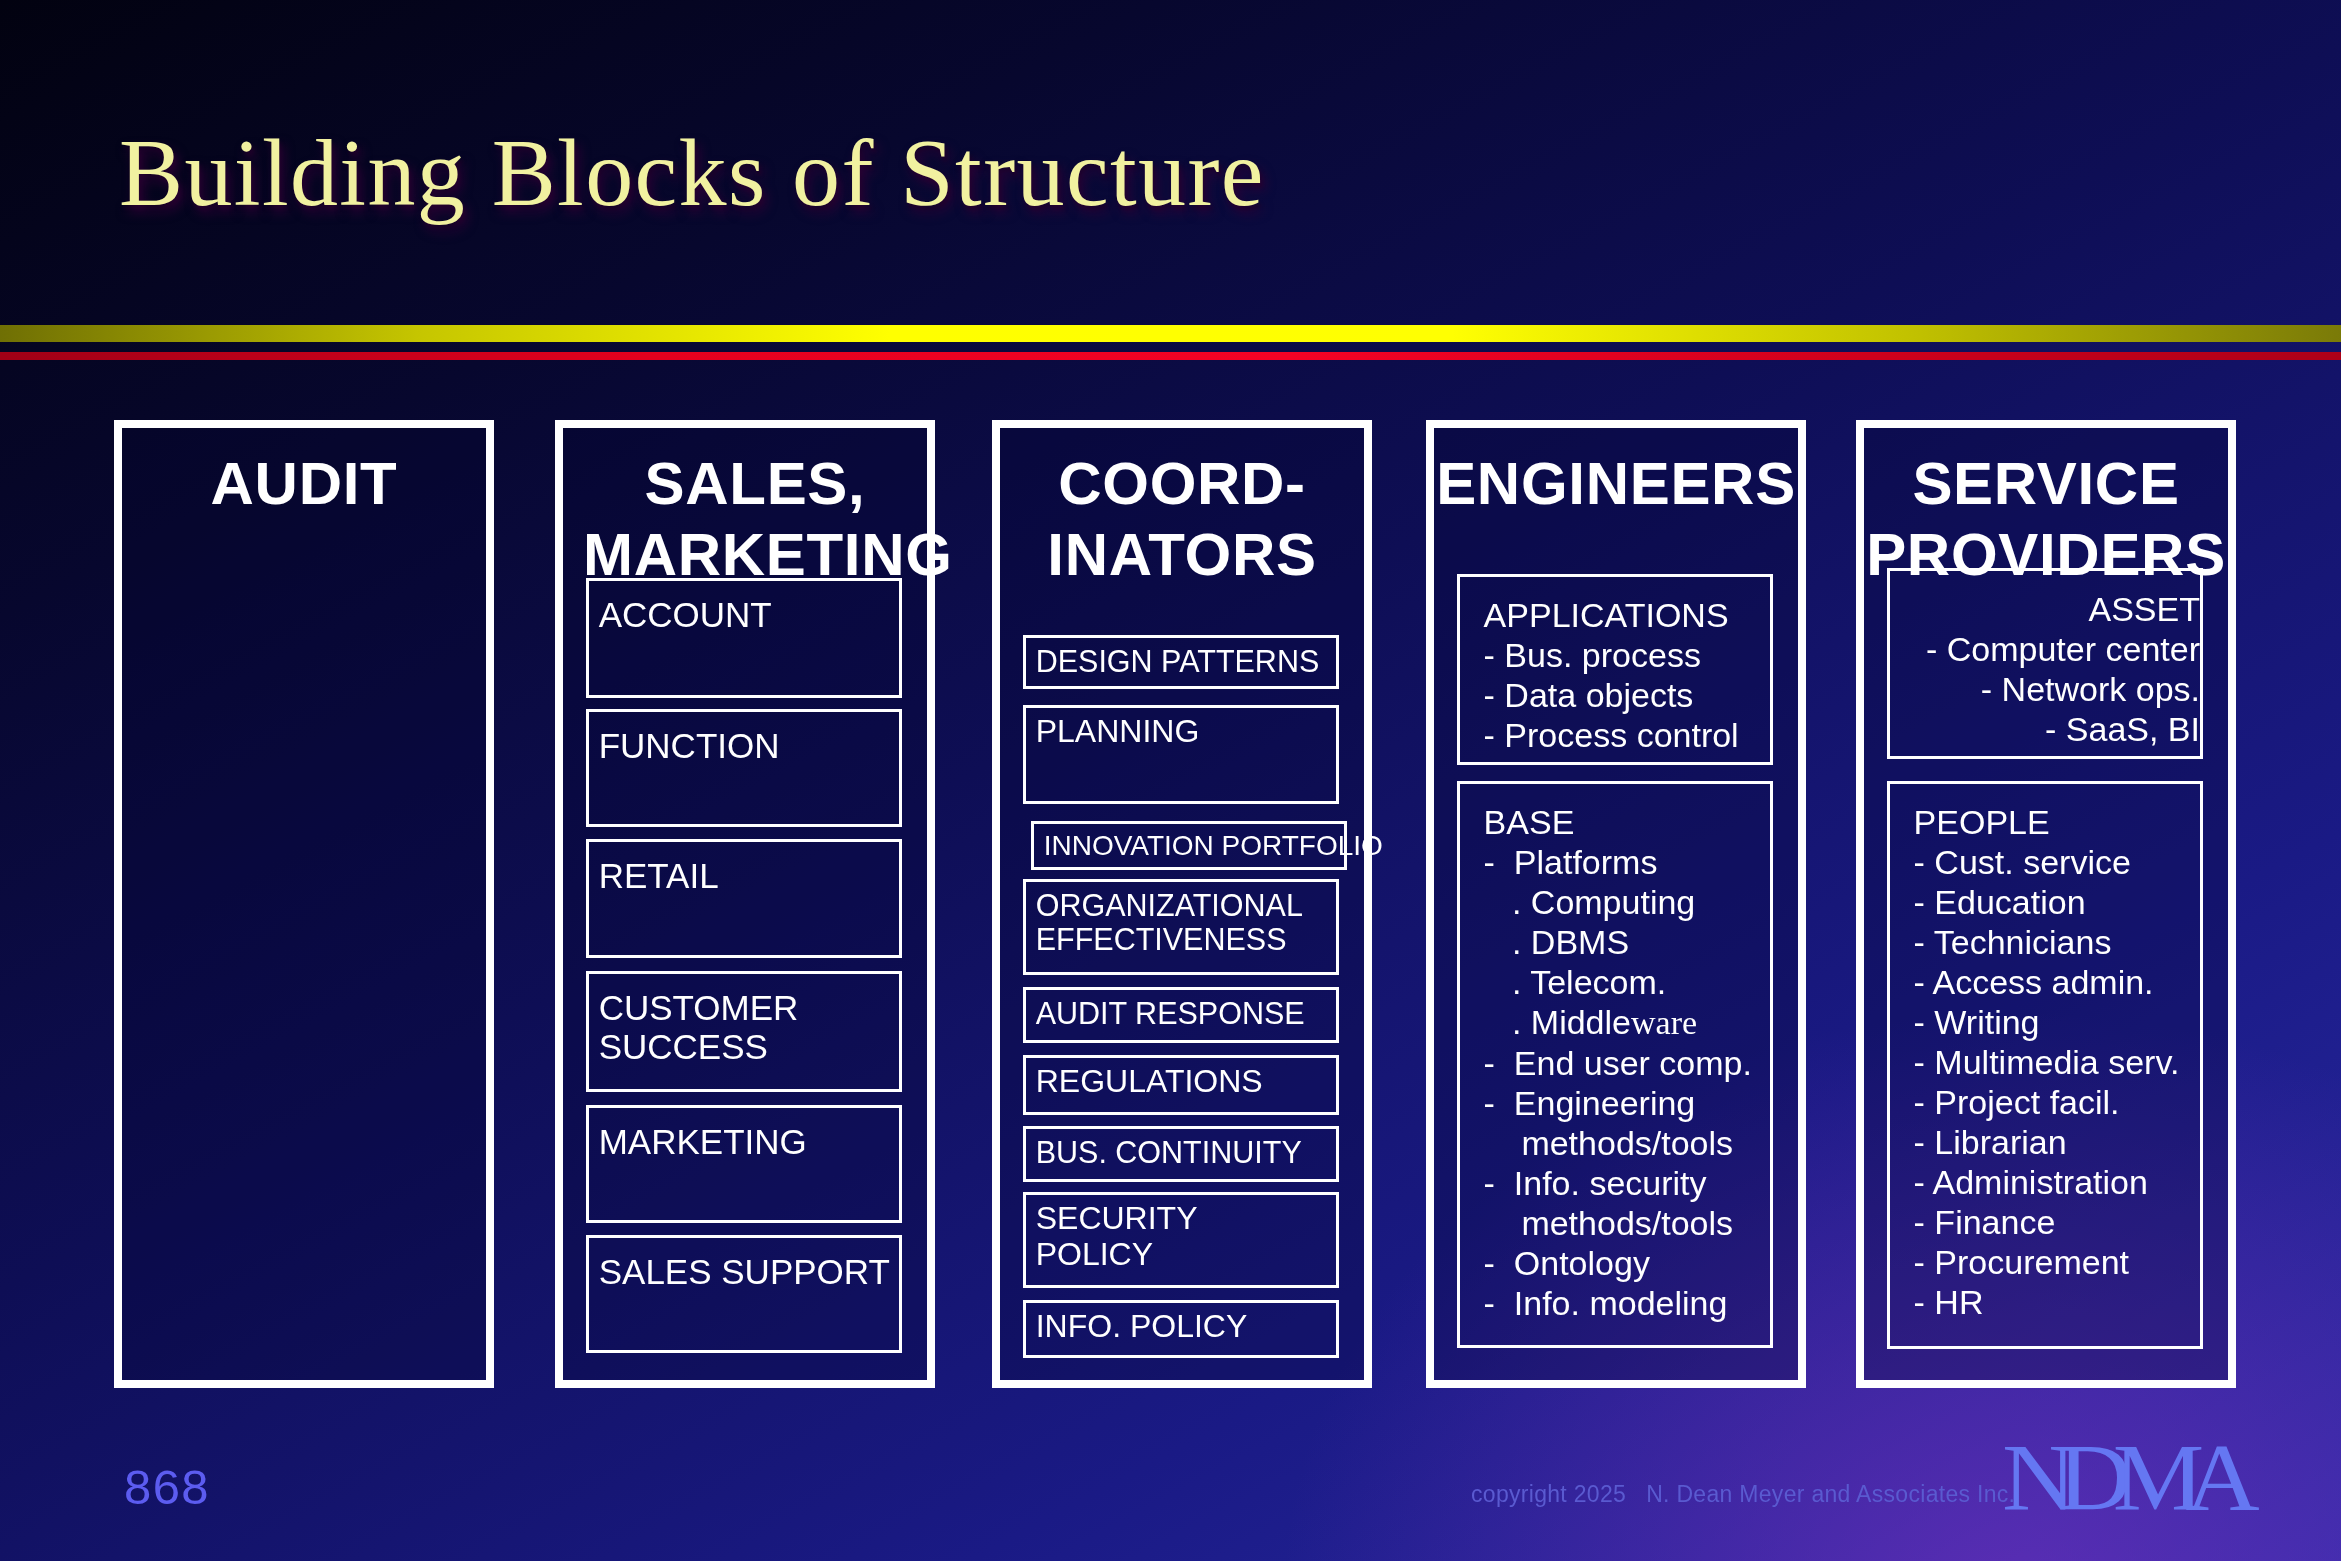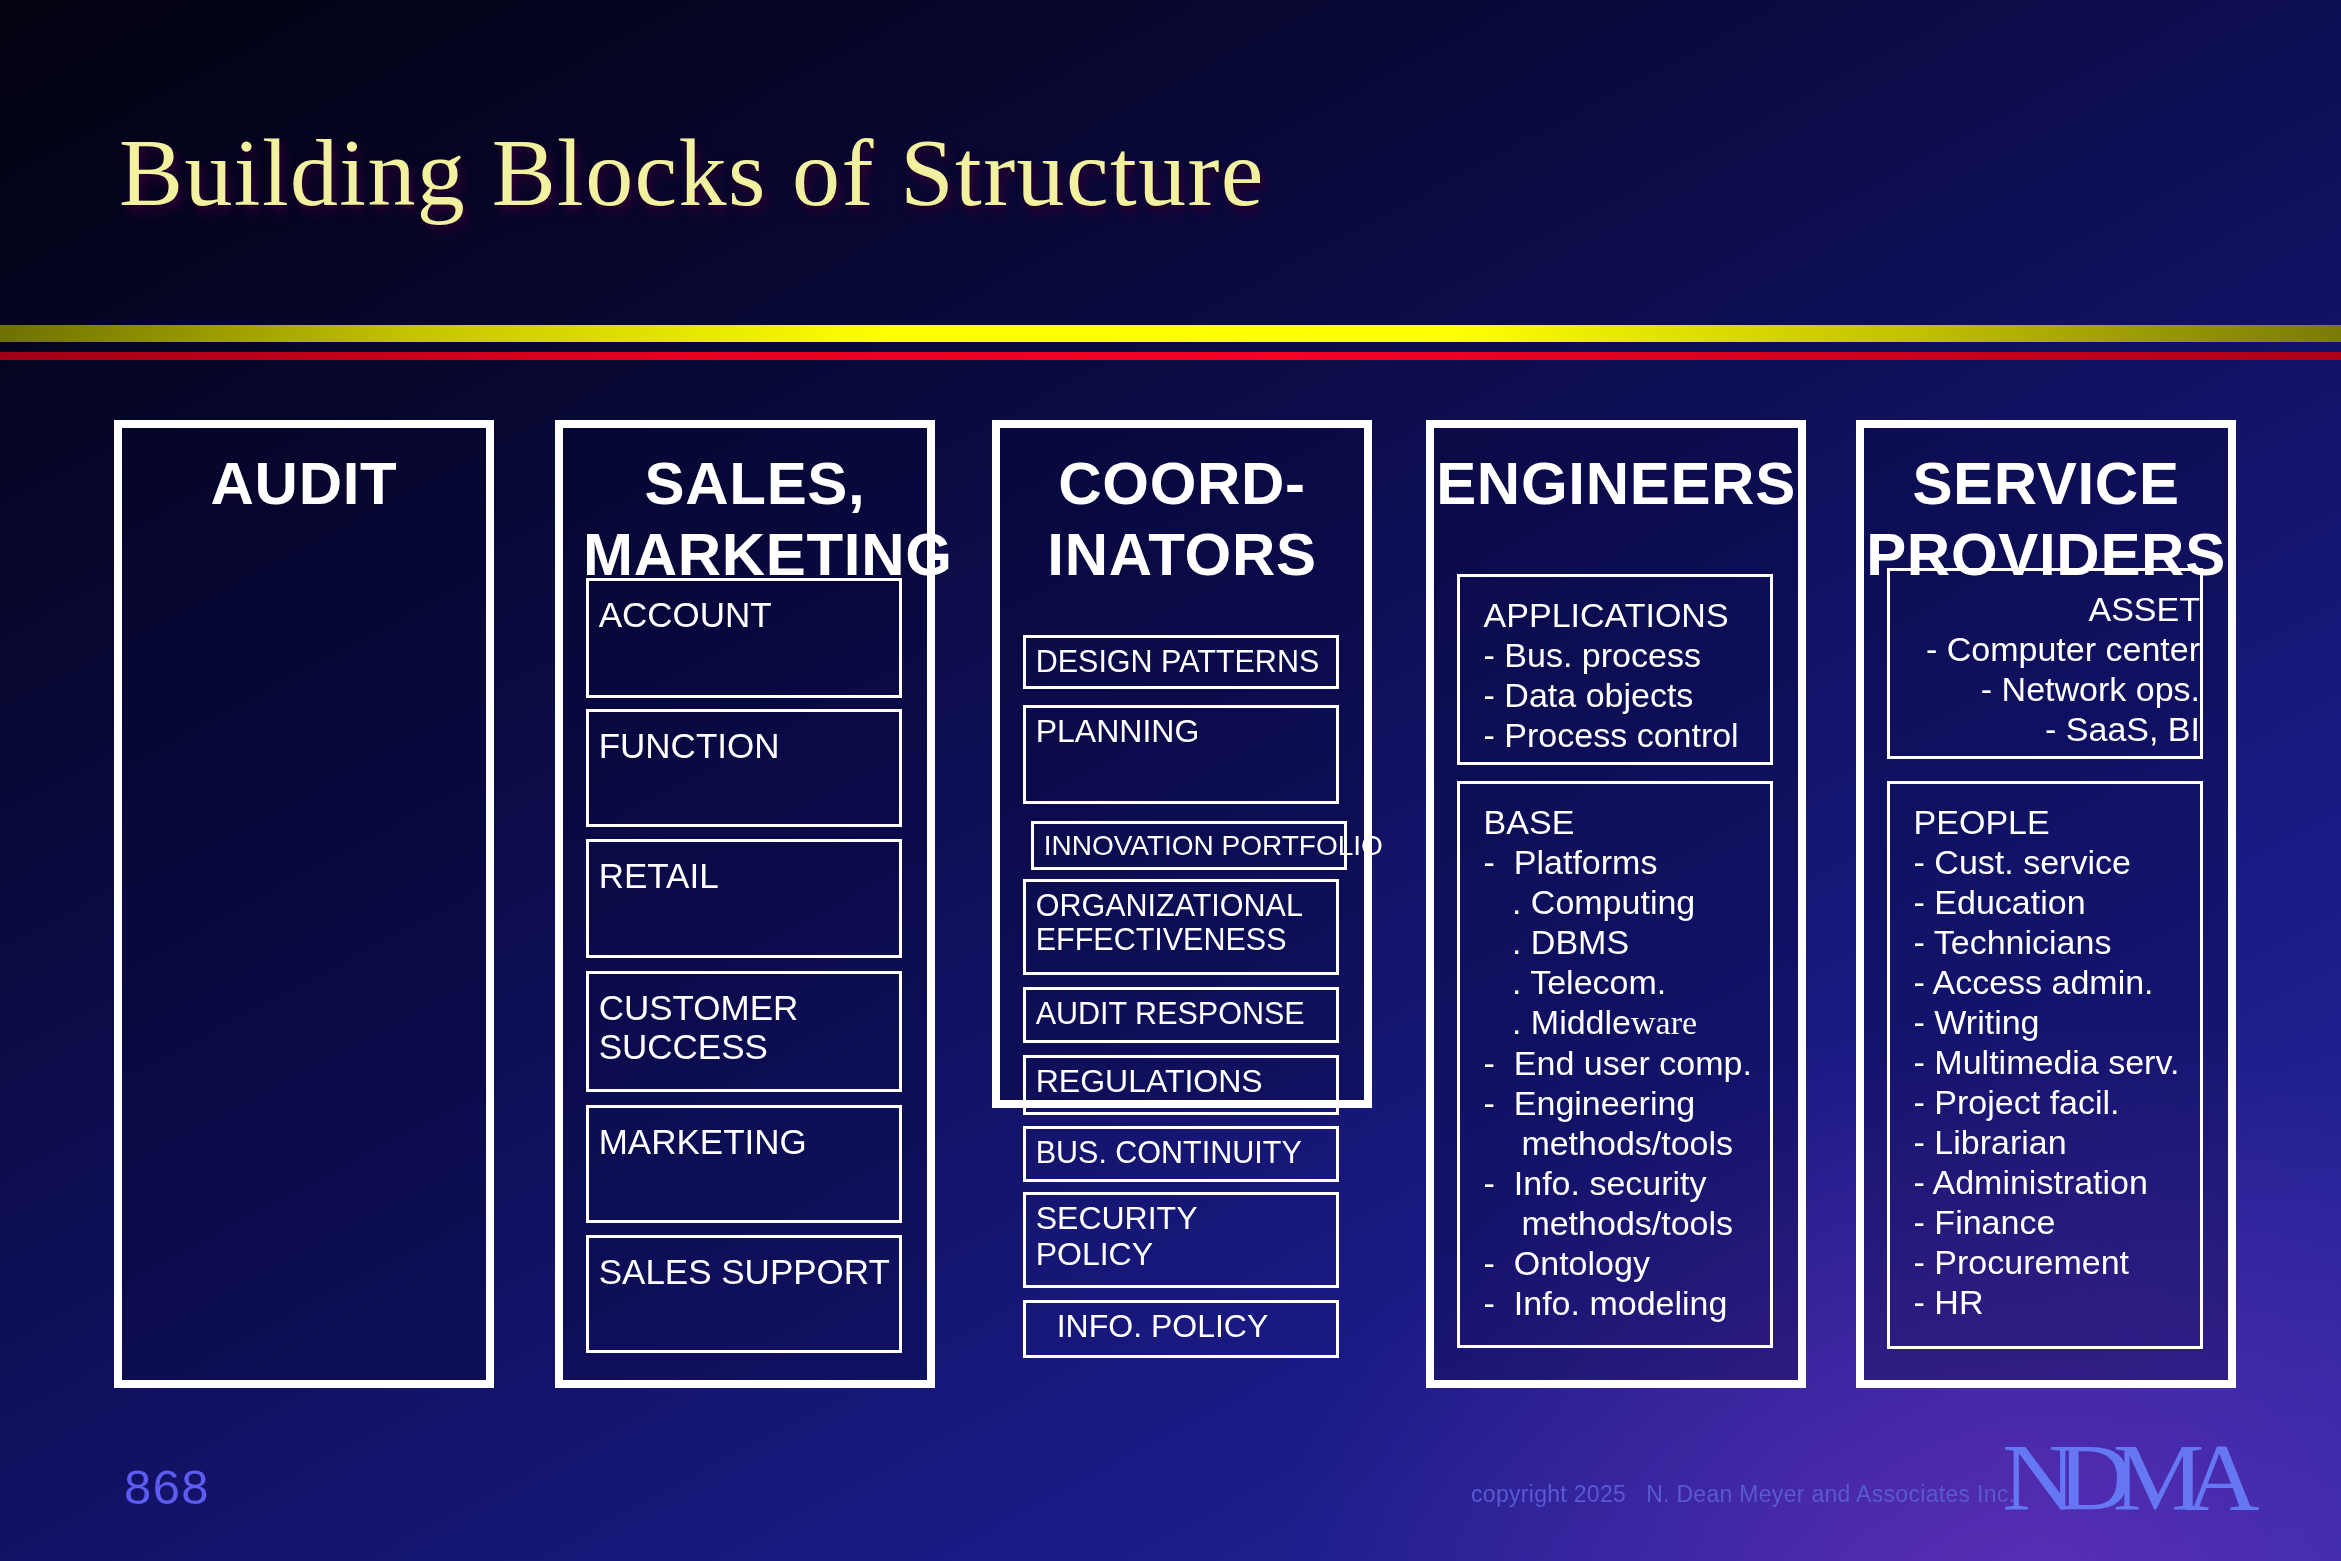--- a/index.html
+++ b/index.html
@@ -106,21 +106,21 @@
           <div class="label">
             <div class="line">MARKETING</div>
           </div>
         </div>
         <div class="sub-box" style="top: 807px; height: 118px;">
           <div class="label">
             <div class="line">SALES SUPPORT</div>
           </div>
         </div>
       </div>
-      <div class="column coordinators" style="left: 992px; top: 420px; width: 380px; height: 688px;">
+      <div class="column coordinators" style="left: 992px; top: 420px; width: 380px; height: 968px;">
         <div class="col-header">
           <div>COORD-</div>
           <div>INATORS</div>
         </div>
         <div class="sub-box size-sm" style="top: 207px; height: 54px;">
           <div class="label">
             <div class="line">DESIGN PATTERNS</div>
           </div>
         </div>
         <div class="sub-box" style="top: 277px; height: 99px;">
@@ -153,21 +153,21 @@
           <div class="label">
             <div class="line">BUS. CONTINUITY</div>
           </div>
         </div>
         <div class="sub-box" style="top: 764px; height: 96px;">
           <div class="label">
             <div class="line">SECURITY</div>
             <div class="line">POLICY</div>
           </div>
         </div>
-        <div class="sub-box" style="top: 872px; height: 58px; padding-left: 21px;">
+        <div class="sub-box" style="top: 872px; height: 58px;">
           <div class="label">
             <div class="line">INFO. POLICY</div>
           </div>
         </div>
       </div>
       <div class="column engineers" style="left: 1426px; top: 420px; width: 380px; height: 968px;">
         <div class="col-header">
           <div>ENGINEERS</div>
         </div>
         <div class="sub-box" style="top: 146px; height: 191px;">

